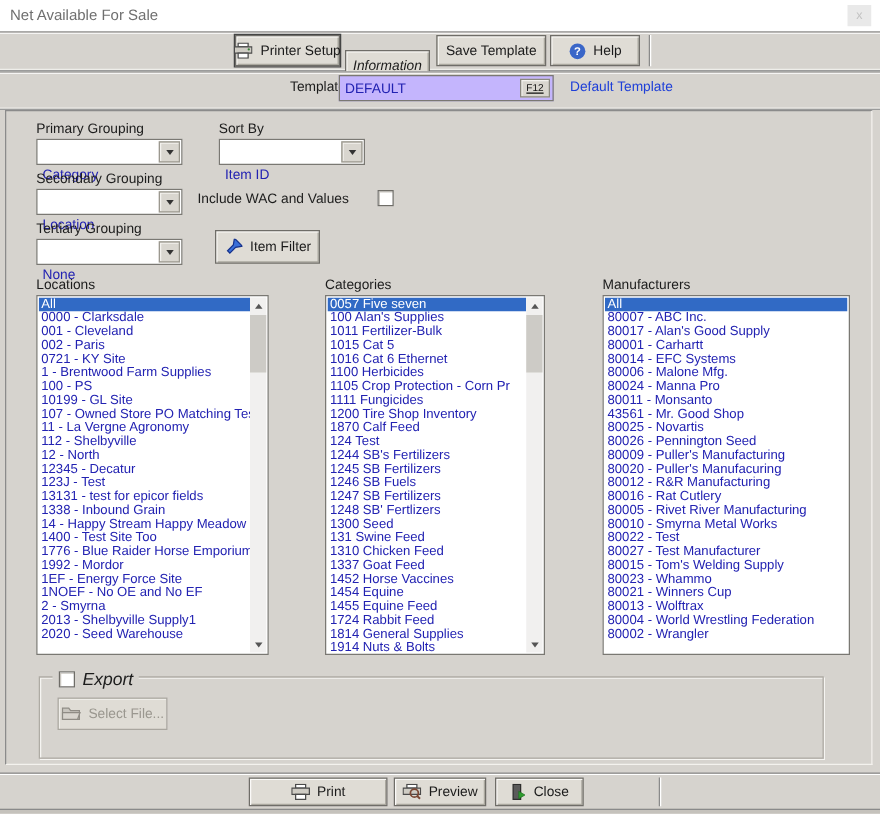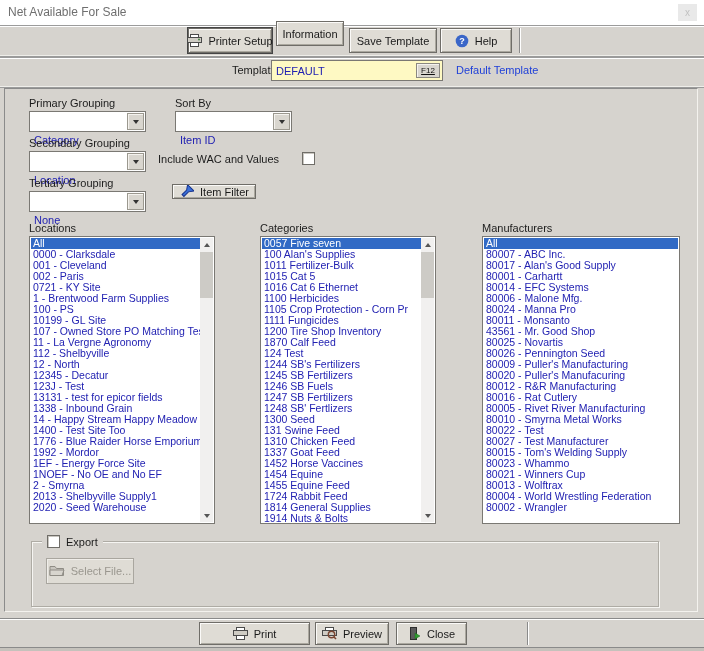--- a/index.html
+++ b/index.html
@@ -26,21 +26,21 @@
   
   .btn3d{position:absolute; display:flex; align-items:center; justify-content:center; gap:6px;
          background:var(--btn-face); border:1px solid #6f6d68; font-size:11px; color:#1a1a1a;
          box-shadow:inset 1px 1px 0 #fbfaf8, inset -1px -1px 0 #aba89f; cursor:default; white-space:nowrap;}
   .btn-default{box-shadow:0 0 0 1px #454545, inset 1px 1px 0 #fbfaf8, inset -1px -1px 0 #aba89f;}
   .btn-disabled{color:#9a978f; border-color:#a9a69f; box-shadow:inset 1px 1px 0 #efede9;}
   .v-divider{position:absolute; width:2px; border-left:1px solid #8a8a8a; border-right:1px solid #ffffff;}
 
   
   .lbl{position:absolute; font-size:11px; color:var(--label); white-space:nowrap;}
-  .text-input{position:absolute; background:#fef9c3; border:1px solid #7a7873; display:flex;
+  .text-input{position:absolute; background:#c4b5fd; border:1px solid #7a7873; display:flex;
               align-items:center; font-size:11px; color:var(--list-text); padding-left:4px;}
   .f12-btn{position:absolute; right:2px; top:2px; width:24px; height:15px; background:#d9d6cf;
            border:1px solid #8a8880; box-shadow:inset 1px 1px 0 #f4f2ee; font-size:8px;
            text-align:center; line-height:13px; color:#111; text-decoration:underline;}
   .link{position:absolute; font-size:11px; color:var(--link);}
 
   
   .panel{position:absolute; left:4px; top:88px; width:694px; height:524px; background:var(--bg);
          border:1px solid; border-color:#8b8b8b #f4f2ee #f4f2ee #8b8b8b;}
 
@@ -70,21 +70,21 @@
   .vscroll{position:absolute; right:1px; top:1px; bottom:1px; width:13px; background:#f1f0ef;}
   .sb-btn{position:absolute; left:0; width:13px; height:13px; display:flex; align-items:center; justify-content:center;}
   .sb-top{top:0;} .sb-bottom{bottom:0;}
   .sb-thumb{position:absolute; left:0; top:14px; width:13px; height:46px; background:#cdcbc6;}
 
   
   .groupbox{position:absolute; border:1px solid #aeaba4; box-shadow:inset 1px 1px 0 #f6f5f2, 1px 1px 0 #f6f5f2;}
   .groupbox-legend{position:absolute; left:10px; top:-7px; background:var(--bg); display:flex;
                    align-items:center; gap:6px; padding:0 5px;}
   .groupbox-legend .checkbox{position:static;}
-  .legend-label{font-size:11px; color:var(--label);}
+  .legend-label{font-size:14px; color:var(--label);font-style:italic;}
 
   
   .footer{position:absolute; left:0; top:618px; width:704px; height:29px; background:var(--bg);
           border-top:1px solid #8a8a8a; box-shadow:inset 0 1px 0 #ffffff;}
   .bottom-frame{position:absolute; left:0; top:647px; width:704px; height:4px; background:#c5c2bc;
                 border-top:1px solid #8a8a8a;}
   .icon{display:inline-flex; align-items:center; justify-content:center;}
 </style>
 </head>
 <body>
@@ -103,21 +103,21 @@
     <span class="icon">
       <svg width="15" height="13" viewBox="0 0 15 13">
         <rect x="3.5" y="0.5" width="8" height="3" fill="#ffffff" stroke="#4a4a4a"></rect>
         <rect x="0.5" y="3.5" width="14" height="5" fill="#cfccc4" stroke="#4a4a4a"></rect>
         <rect x="3.5" y="8.5" width="8" height="4" fill="#ffffff" stroke="#4a4a4a"></rect>
         <circle cx="12" cy="5.5" r="0.9" fill="#3a7f3a"></circle>
       </svg>
     </span>
     <span>Printer Setup</span>
   </button>
-  <button class="btn3d" style="left:276px; top:21px; width:68px; height:25px;">
+  <button class="btn3d" style="left:276px; top:40px; width:68px; height:25px;font-style:italic;">
     <span>Information</span>
   </button>
   <button class="btn3d" style="left:349px; top:28px; width:88px; height:25px;">
     <span>Save Template</span>
   </button>
   <button class="btn3d" style="left:440px; top:28px; width:72px; height:25px;">
     <span class="icon">
       <svg width="14" height="14" viewBox="0 0 14 14">
         <circle cx="7" cy="7" r="6.3" fill="#3a66c8"></circle>
         <text x="7" y="10.2" font-size="9" font-weight="bold" fill="#ffffff" text-anchor="middle" font-family="Liberation Sans, sans-serif">?</text>
@@ -167,21 +167,21 @@
     <div class="checkbox" style="left:297px; top:63px;"></div>
 
     <span class="lbl" style="left:24px; top:88px;">Tertiary Grouping</span>
     <div class="combo" style="left:24px; top:102px;">
       <span class="combo-text">None</span>
       <div class="combo-btn">
         <div class="tri-down"></div>
       </div>
     </div>
 
-    <button class="btn3d" style="left:167px; top:95px; width:84px; height:15px;align-items:center;">
+    <button class="btn3d" style="left:167px; top:95px; width:84px; height:27px;align-items:center;">
       <span class="icon">
         <svg width="15" height="14" viewBox="0 0 15 14">
           <g transform="rotate(45 7.5 7)">
             <path d="M3 1 L12 1 L8.8 5.5 L8.8 12 L6.2 12 L6.2 5.5 Z" fill="#3a6fd8" stroke="#16328c"></path>
           </g>
         </svg>
       </span>
       <span>Item Filter</span>
     </button>
 

